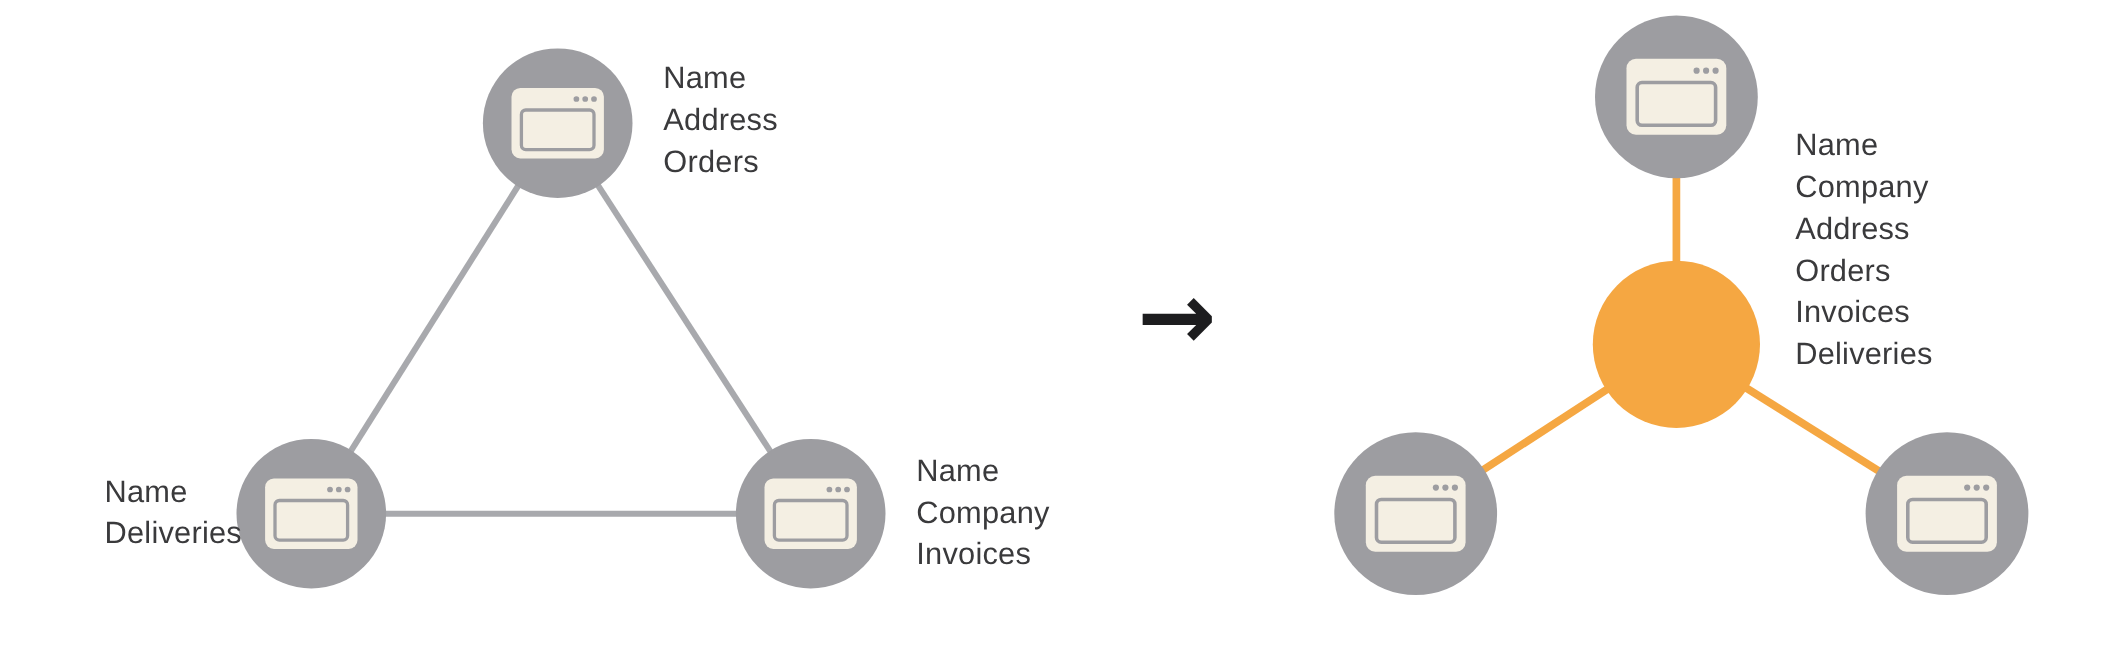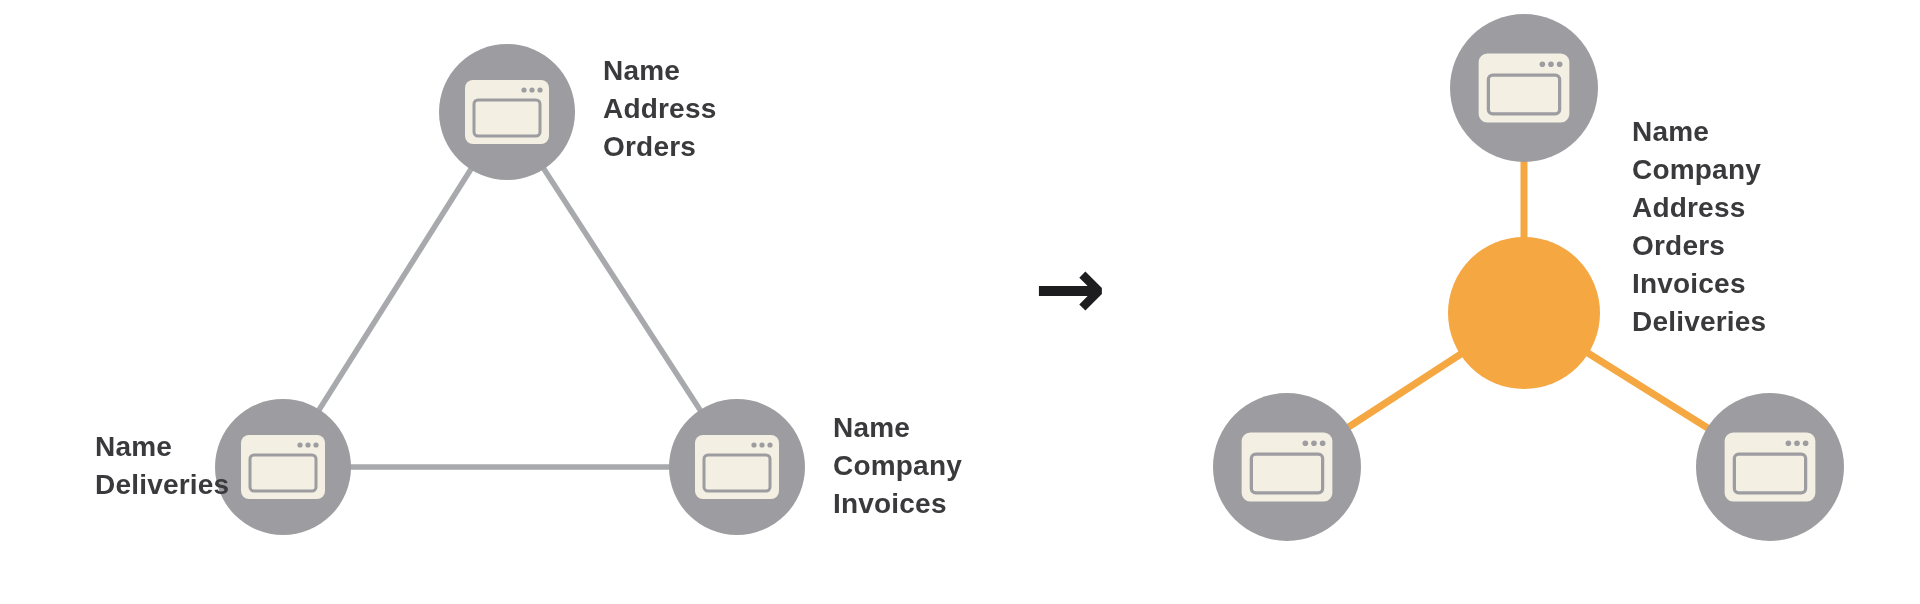--- a/index.html
+++ b/index.html
@@ -17,21 +17,21 @@
   }
   .canvas svg {
     position: absolute;
     left: 0;
     top: 0;
   }
   .node-label {
     position: absolute;
     font-size: 28px;
     line-height: 38px;
-    font-weight: 700;
+    font-weight: 400;
     color: #3a3a3c;
     letter-spacing: 0.2px;
     white-space: pre-line;
   }
   .arrow {
     position: absolute;
     left: 1018px;
     top: 236px;
     width: 104px;
     height: 104px;

